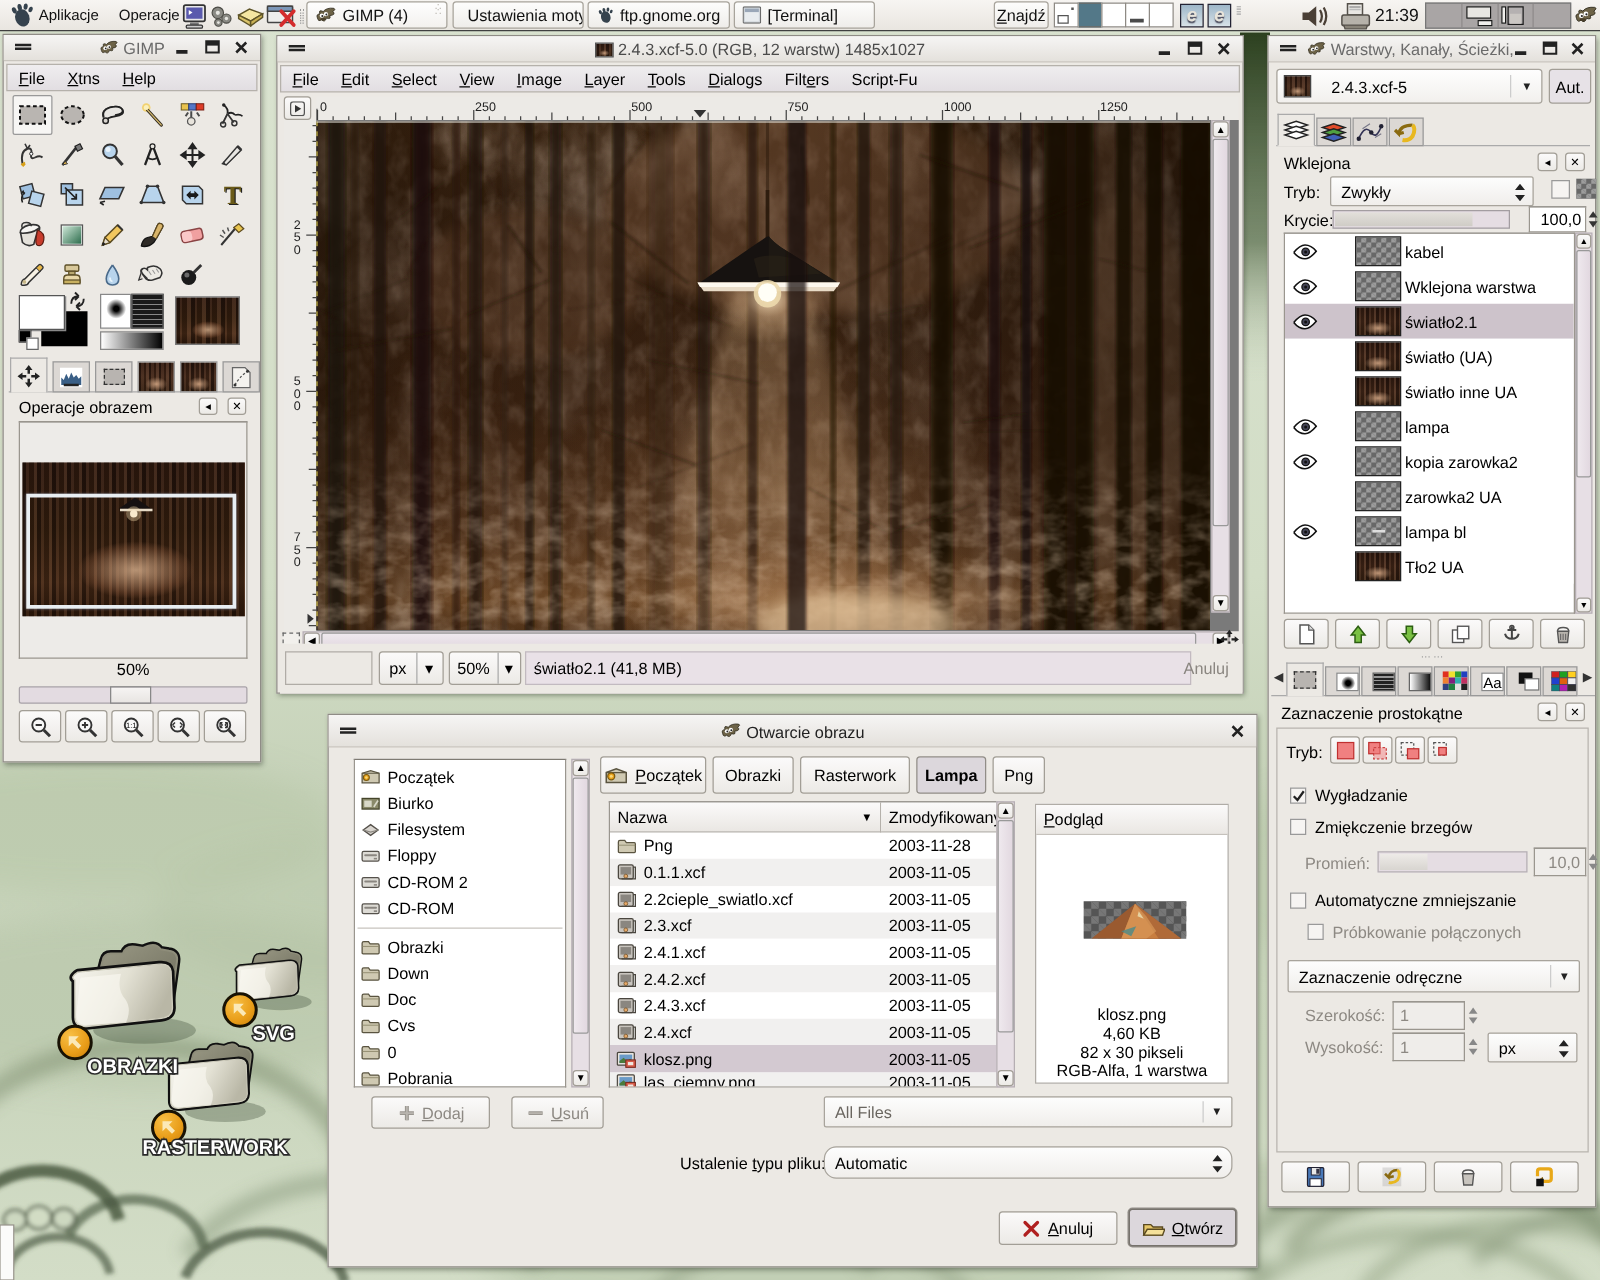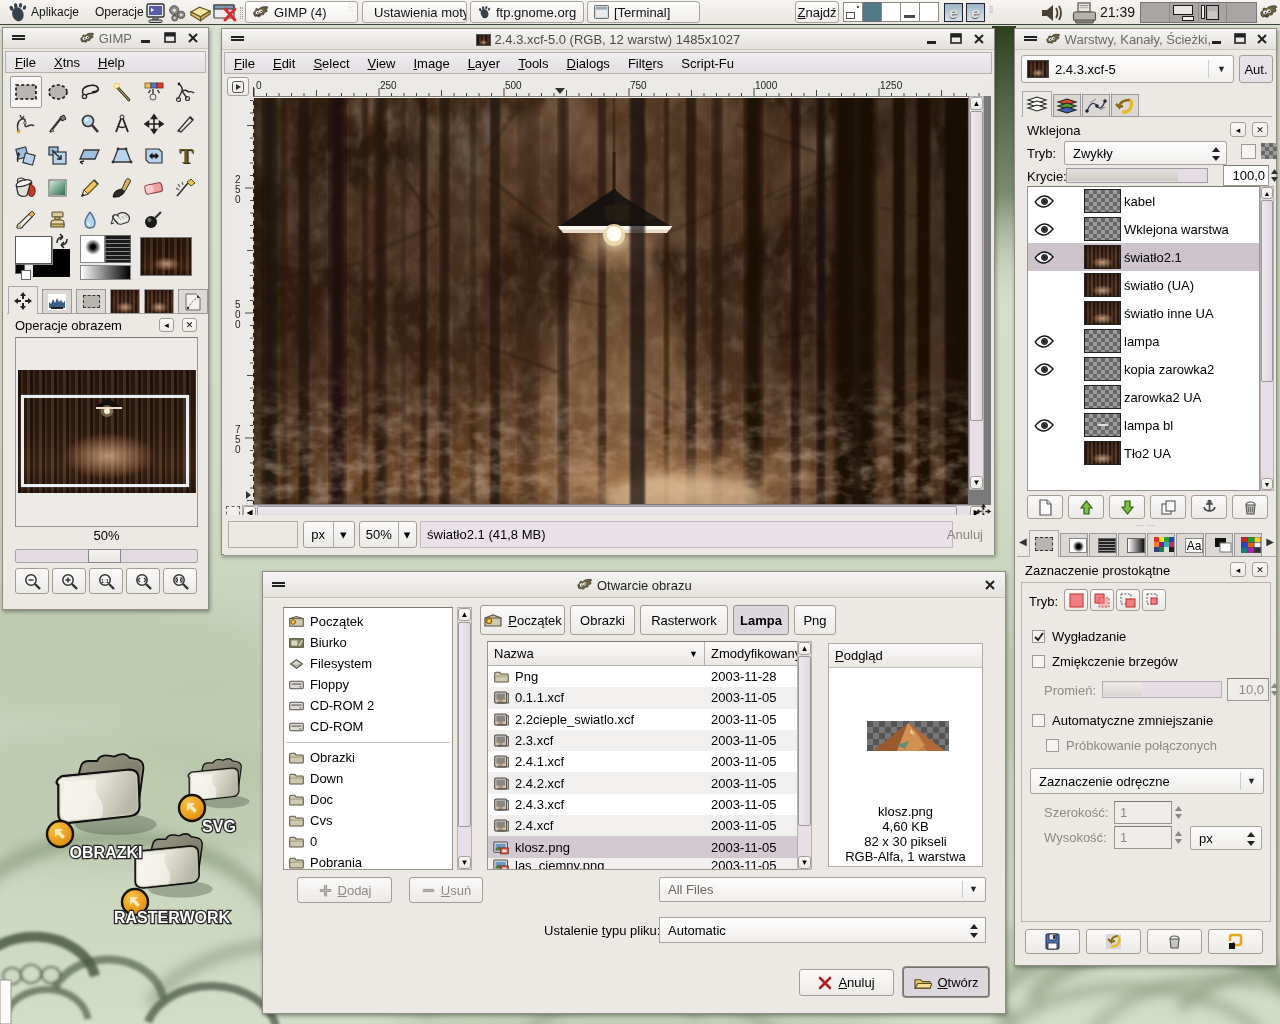--- a/index.html
+++ b/index.html
@@ -979,21 +979,21 @@
     <svg class="wbtn" style="right:29px" width="14" height="14">
           <rect x="2" y="2" width="10" height="9" fill="none" stroke="#222" stroke-width="1.6"></rect>
           <rect x="2" y="2" width="10" height="3.5" fill="#222"></rect>
         </svg>
     <svg class="wbtn" style="right:7px" width="14" height="14">
           <path d="M3 3 L11 11 M11 3 L3 11" stroke="#222" stroke-width="2"></path>
         </svg>
   </div>
   <div class="abs" style="left:6px;top:26px;width:213px;height:28px;background:linear-gradient(#fefefe,#f2f0ed);border:1px solid #a8a49c;border-radius:3px;display:flex;align-items:center">
     <span class="forestthumb2" style="width:22px;height:18px;margin-left:5px;border:1px solid #444"></span>
-    <span style="margin-left:6px;font-size:13px">2.4.3.xcf-5</span>
+    <span style="margin-left:16px;font-size:13px">2.4.3.xcf-5</span>
     <span style="position:absolute;right:24px;top:4px;bottom:4px;border-left:1px solid #ccc"></span>
     <span style="position:absolute;right:7px;top:8px;font-size:9px;color:#222">▼</span>
   </div>
   <div class="btn abs" style="left:224px;top:26px;width:34px;height:28px;background:#e7e2e7">Aut.</div>
   <div class="abs" style="left:6px;top:62px;width:251px;height:26px;border-bottom:1px solid #aaa">
     <div class="abs" style="left:1px;top:0;width:30px;height:26px;background:#ece9e4;border:1px solid #aaa;border-bottom:1px solid #ece9e4;display:flex;align-items:center;justify-content:center">
       <svg width="22" height="18" viewBox="0 0 22 18">
             <g stroke="#222" stroke-width="1.1">
               <path d="M2 5 L11 2 L20 5 L11 8 Z" fill="#fff"></path>
               <path d="M2 9 L11 6 L20 9 L11 12 Z" fill="#fff"></path>
@@ -1536,21 +1536,21 @@
             <path d="M44 8 L48 14 L43 12 Z" fill="#e8d8a8" opacity="0.9"></path>
           </svg>
     </div>
     <div class="abs" style="left:0;top:160px;width:100%;text-align:center;font-size:13px;line-height:15px">klosz.png<br>4,60 KB<br>82 x 30 pikseli<br>RGB-Alfa, 1 warstwa</div>
   </div>
 
   <div class="abs" style="left:396px;top:305px;width:327px;height:25px;background:linear-gradient(#fdfdfd,#f0eeeb);border:1px solid #a8a49c;border-radius:2px;display:flex;align-items:center;padding-left:8px;font-size:13px;color:#6a6660">All Files
     <span style="position:absolute;right:22px;top:3px;bottom:3px;border-left:1px solid #ccc"></span>
     <span style="position:absolute;right:7px;top:6px;font-size:9px;color:#222">▼</span></div>
   <span class="abs" style="left:281px;top:351px;font-size:13px">Ustalenie <u>t</u>ypu pliku:</span>
-  <div class="abs" style="left:396px;top:345px;width:327px;height:26px;background:linear-gradient(#fdfdfd,#f0eeeb);border:1px solid #a8a49c;border-radius:0;display:flex;align-items:center;padding-left:8px;font-size:13px">Automatic
+  <div class="abs" style="left:396px;top:345px;width:327px;height:26px;background:linear-gradient(#fdfdfd,#f0eeeb);border:1px solid #a8a49c;border-radius:10px;display:flex;align-items:center;padding-left:8px;font-size:13px">Automatic
     <svg style="position:absolute;right:6px;top:5px" width="10" height="16">
           <path d="M1 6 L5 1 L9 6 Z M1 10 L5 15 L9 10 Z" fill="#222"></path>
         </svg></div>
   <div class="btn abs" style="left:536px;top:397px;width:95px;height:27px"><svg width="14" height="14" viewBox="0 0 14 14" style="margin-right:6px">
           <path d="M2 2 L12 12 M12 2 L2 12" stroke="#b02020" stroke-width="2.6" stroke-linecap="round"></path>
         </svg><u>A</u>nuluj</div>
   <div class="btn abs" style="left:640px;top:395px;width:86px;height:30px;background:#dcd7dc;border-color:#77736d;box-shadow:0 0 0 1px #918d87"><svg width="19" height="15" viewBox="0 0 20 16" style="margin-right:5px">
           <path d="M2 5 L8 5 L10 7 L18 7 L18 14 L2 14 Z" fill="#e8c86a" stroke="#5a4a20" stroke-width="1.2"></path>
           <path d="M2 14 L5 9 L20 9 L18 14 Z" fill="#f4e09a" stroke="#5a4a20" stroke-width="1.2"></path>
         </svg><u>O</u>twórz</div>

